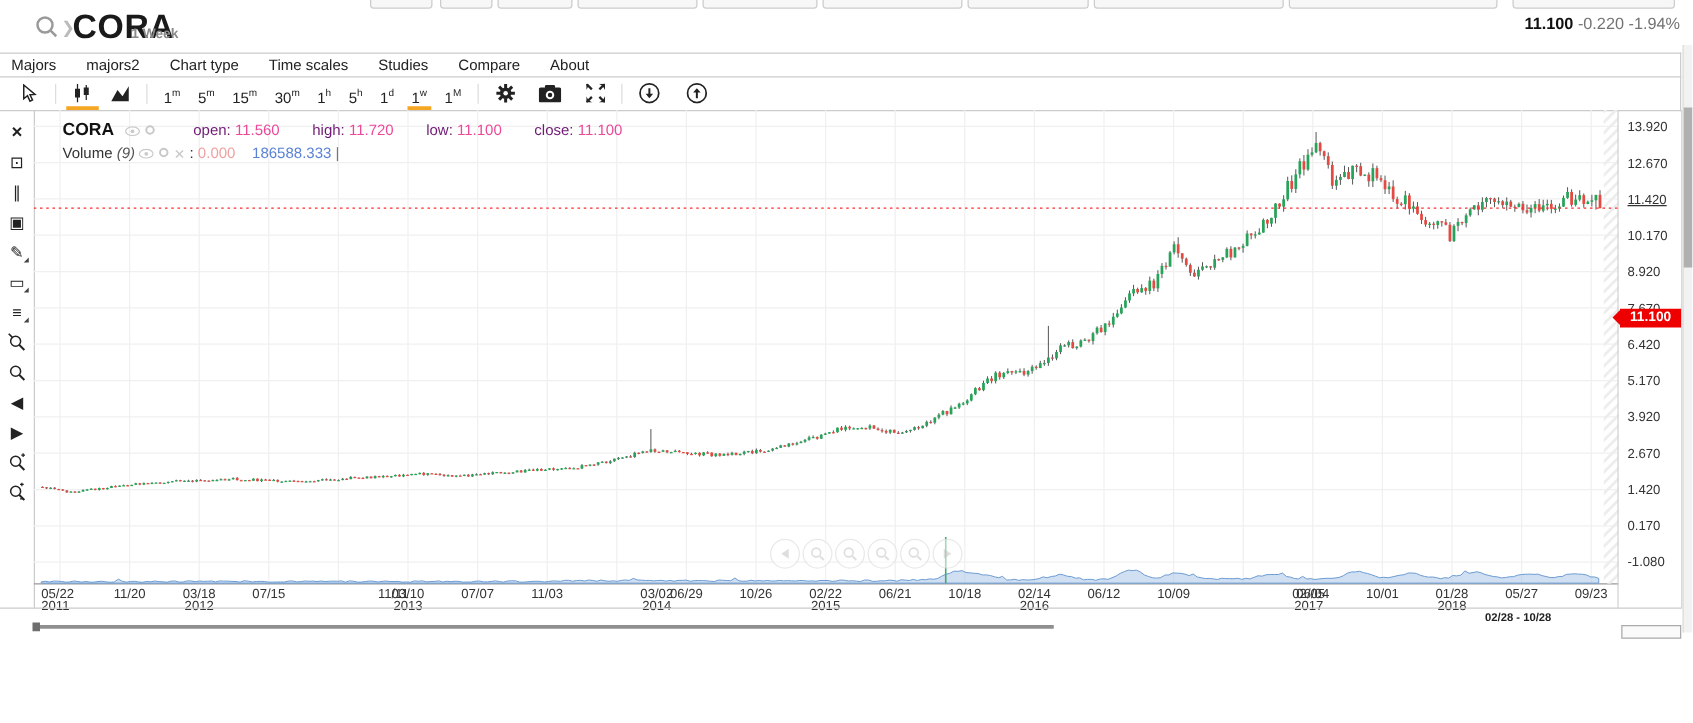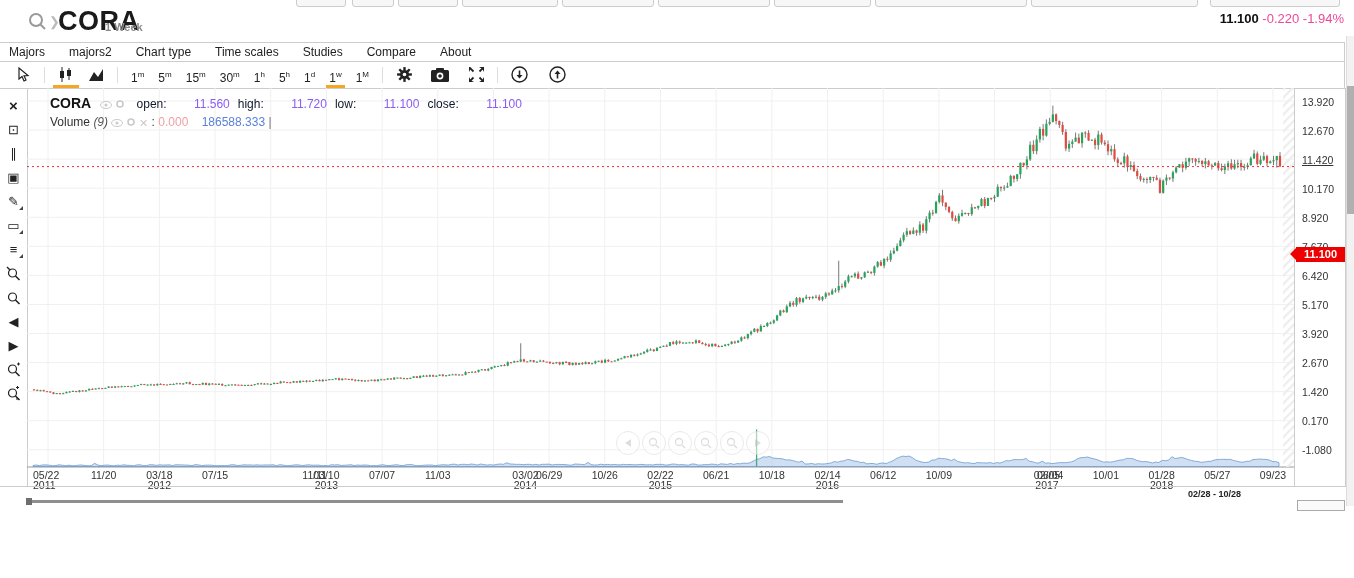--- a/index.html
+++ b/index.html
@@ -6,21 +6,21 @@
   .app{position:relative;width:1354px;height:578px;background:#fff;
        font-family:"Liberation Sans",sans-serif;overflow:hidden;color:#222;}
   .frag{position:absolute;top:-9px;height:14px;border:1px solid #ccc;border-radius:3px;background:#f7f7f7;}
   
   .search-ic{position:absolute;left:28px;top:12px;}
   .chev{position:absolute;left:49px;top:14px;color:#bbb;font-size:13px;}
   .title{position:absolute;left:58px;top:6px;font-size:27px;font-weight:bold;letter-spacing:.5px;color:#1a1a1a;}
   .tf{position:absolute;left:105px;top:21px;font-size:11px;font-weight:bold;color:#8a8a8a;}
   .quote{position:absolute;top:11px;right:10px;font-size:13px;}
   .quote .px{font-weight:bold;color:#111;}
-  .quote .chg{color:#ec4899;}
+  .quote .chg{color:#737373;}
   
   .menubar{position:absolute;left:0;top:42px;width:1344px;height:18px;border-top:1px solid #ccc;border-bottom:1px solid #ccc;border-right:1px solid #ccc;display:flex;align-items:center;}
   .menubar .mi{font-size:12px;color:#222;padding:0 12px;cursor:default;}
   .menubar .mi:first-child{padding-left:9px;}
   
   .toolbar{position:absolute;left:0;top:61px;width:1344px;height:27px;border-bottom:1px solid #ccc;border-right:1px solid #ccc;display:flex;align-items:center;}
   .tb{position:relative;display:flex;align-items:center;justify-content:center;height:24px;min-width:24px;padding:0 3px;}
   .tb.sel:after{content:"";position:absolute;left:2px;right:2px;bottom:-1px;height:3px;background:#f5a623;}
   .tbsep{width:1px;height:16px;background:#ddd;margin:0 6px;}
   .tfb{font-size:12px;color:#222;padding:0 7px;height:24px;line-height:24px;position:relative;}
@@ -28,22 +28,22 @@
   .tfb.sel:after{content:"";position:absolute;left:4px;right:4px;bottom:-1px;height:3px;background:#f5a623;}
   
   .chartbox{position:absolute;left:0;top:88px;width:1354px;height:399px;}
   .toolcol{position:absolute;left:0;top:0;width:27px;height:399px;border-right:1px solid #ccc;}
   .tool{position:relative;width:27px;height:23px;display:flex;align-items:center;justify-content:center;font-size:13px;color:#222;margin-bottom:1px;}
   .tool.bold{font-weight:bold;font-size:15px;}
   .tool.dd:after{content:"";position:absolute;right:4px;bottom:3px;border-left:4px solid transparent;border-bottom:4px solid #444;}
   .plot{position:absolute;left:27px;top:0;}
   .legend{position:absolute;left:50px;top:7px;font-size:12px;}
   .legend .sym{font-weight:bold;font-size:14px;color:#111;margin-right:6px;}
-  .legend .lk{color:#0f172a;margin-left:8px;}
-  .legend .lv{color:#8b5cf6;margin-left:24px;}
+  .legend .lk{color:#701a75;margin-left:26px;}
+  .legend .lv{color:#ec4899;}
   .lrow2{margin-top:3px;font-size:12px;color:#333;}
   .lrow2 .prm{font-style:italic;color:#555;}
   .lrow2 .v1{color:#f09f9f;}
   .lrow2 .v2{color:#5a82d6;margin-left:10px;}
   .lrow2 .bar{color:#777;}
   .licon{display:inline-block;vertical-align:-1px;margin-left:3px;color:#c9c9c9;font-size:11px;}
   .watermark{position:absolute;left:37px;top:347px;font-size:27px;font-weight:bold;color:#9c9c9c;letter-spacing:0;}
   .watermark .com{font-weight:normal;color:#c4c4c4;}
   .watermark .tittle{position:absolute;left:96px;top:3px;width:5px;height:5px;background:#f5941e;}
   .yaxis-label{position:absolute;left:1302px;font-size:10.5px;color:#333;}

